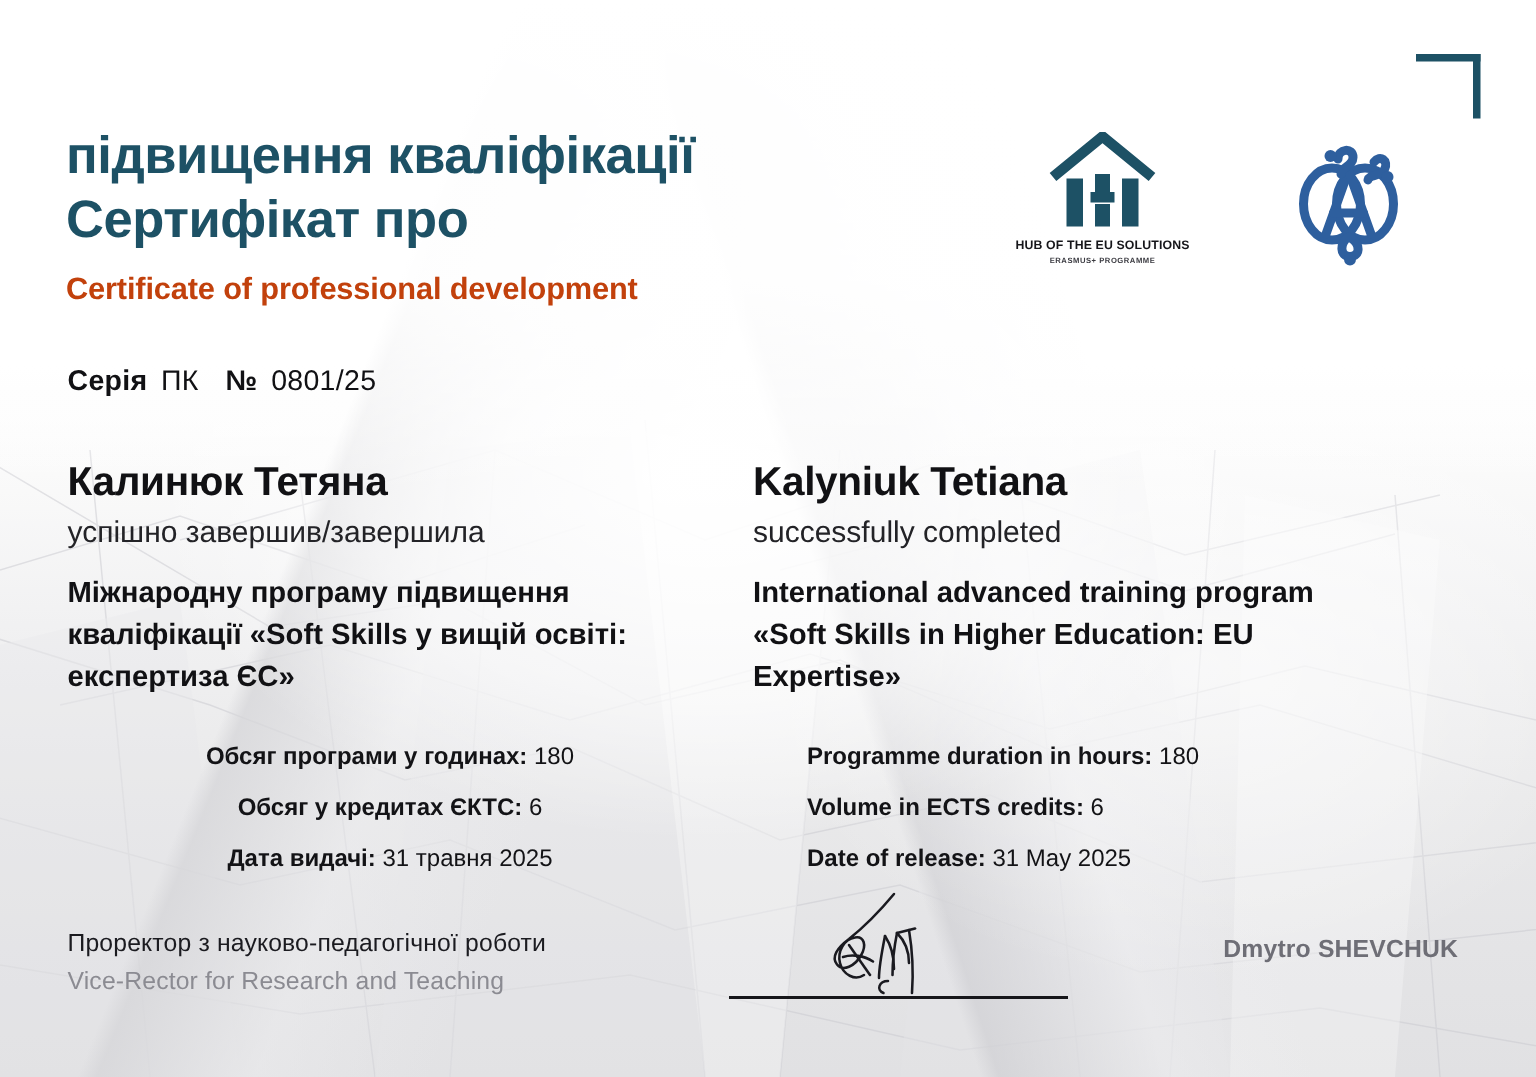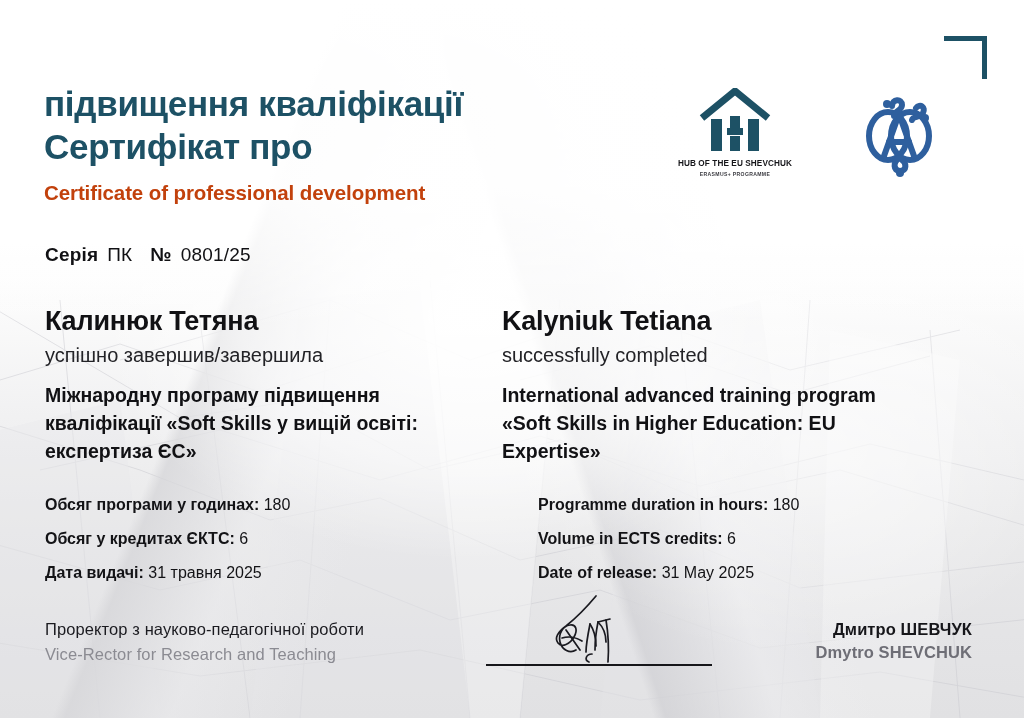--- a/index.html
+++ b/index.html
@@ -172,21 +172,21 @@
     font-weight: 700;
     color: #111114;
     line-height: 1.42;
     margin: 14px 0 0 0;
   }
 
   .details {
     position: absolute;
     top: 497px;
   }
-  .details-ua { left: 45px;  width: 430px; }
+  .details-ua { left: 45px;  width: 430px; text-align: center; }
   .details-en { left: 502px; width: 430px; margin-left: 36px; }
   .detail-row {
     font-size: 16px;
     color: #131316;
     line-height: 1;
     margin-bottom: 18px;
     white-space: nowrap;
   }
   .detail-row .k { font-weight: 700; }
   .detail-row .v { font-weight: 400; }
@@ -319,21 +319,21 @@
 
       <div class="logo-hub">
         <svg class="mark" width="76" height="66" viewBox="0 0 76 66" aria-hidden="true">
           <path d="M5 30 L38 3 L71 30" fill="none" stroke="#1d5165" stroke-width="7" stroke-linejoin="miter"></path>
           <rect x="14" y="31" width="11" height="32" fill="#1d5165"></rect>
           <rect x="51" y="31" width="11" height="32" fill="#1d5165"></rect>
           <rect x="33" y="28" width="10" height="14" fill="#1d5165"></rect>
           <rect x="33" y="48" width="10" height="15" fill="#1d5165"></rect>
           <rect x="30" y="40" width="16" height="7" fill="#1d5165"></rect>
         </svg>
-        <div class="hub-name">HUB OF THE EU SHEVCHUK</div>
+        <div class="hub-name">HUB OF THE EU SOLUTIONS</div>
         <div class="hub-sub">ERASMUS+ PROGRAMME</div>
       </div>
 
       <div class="logo-academy">
         <svg width="74" height="84" viewBox="0 0 74 84" aria-hidden="true">
           <g fill="none" stroke="#2e5f9e" stroke-width="6" stroke-linecap="round">
             <ellipse cx="26" cy="42" rx="19" ry="24"></ellipse>
             <ellipse cx="48" cy="42" rx="19" ry="24"></ellipse>
             <path d="M37 20 L22 62"></path>
             <path d="M37 20 L52 62"></path>
@@ -409,18 +409,17 @@
           <path d="M62 30 C67 35, 70 42, 70 50"></path>
           <path d="M70 28 C72 40, 73 56, 72 70"></path>
           <path d="M62 30 L74 27"></path>
           <path d="M56 62 C50 62, 48 68, 53 70"></path>
         </g>
       </svg>
       <div class="signature-rule"></div>
     </div>
 
     <div class="footer-name">
-      <div class="name-ua">Дмитро ШЕВЧУК</div>
       <div class="name-en">Dmytro SHEVCHUK</div>
     </div>
 
   </div>
 </div>
 
 </body></html>

